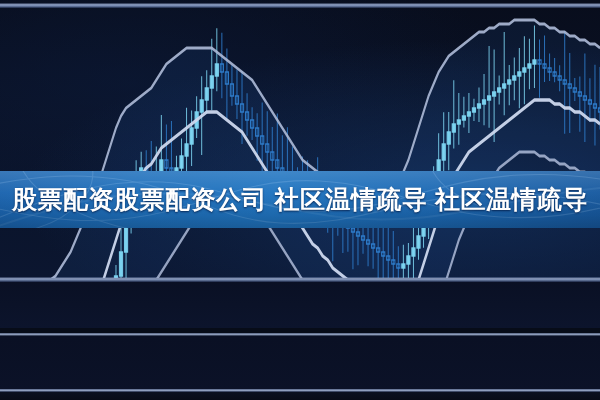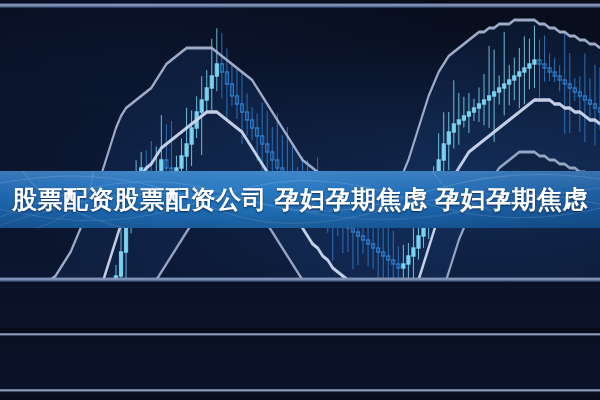--- a/index.html
+++ b/index.html
@@ -475,16 +475,16 @@
         <path d="M-10,14 C40,4 80,2 130,10 C190,20 215,48 280,52 C350,56 395,30 470,24 C530,19 580,28 612,36"></path>
         <path d="M20,-6 C30,16 50,30 84,44 C110,55 130,58 150,62"></path>
         <path d="M92,-6 C96,14 86,30 62,46 C44,57 26,60 10,63"></path>
         <path d="M430,-6 C438,16 460,28 492,40"></path>
       </g>
       <g fill="none" stroke="#d6ecff" stroke-width="2" opacity=".16">
         <path d="M-10,58 C70,30 120,18 200,24 C280,30 320,52 400,48 C470,45 530,22 612,16"></path>
       </g>
     </svg>
     <div class="sheen"></div>
-    <div id="banner-title">股票配资股票配资公司 孕妇孕期焦虑 孕妇孕期焦虑</div>
+    <div id="banner-title">股票配资股票配资公司 社区温情疏导 社区温情疏导</div>
   </div>
 
 </div>
 
 </body></html>

